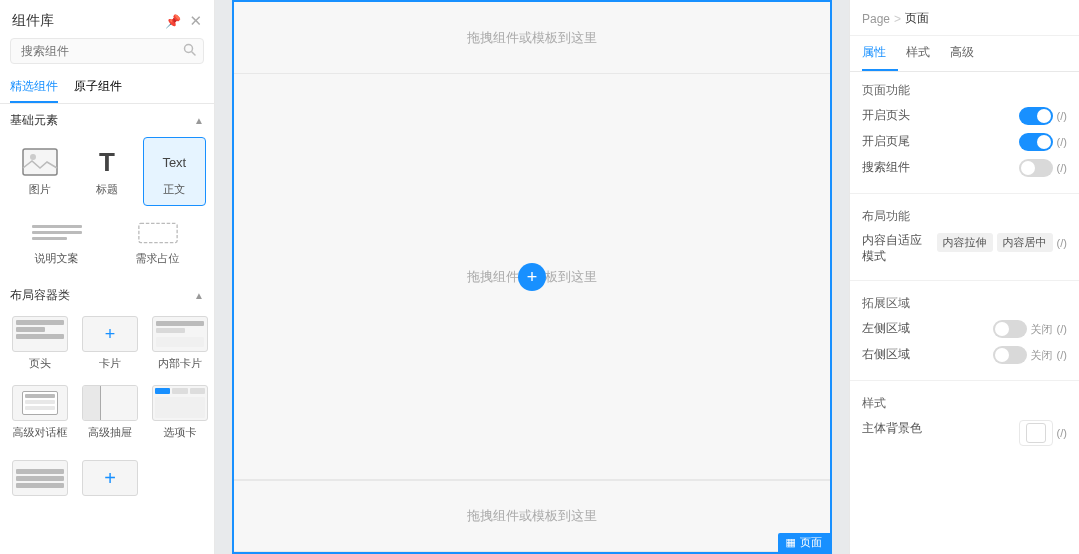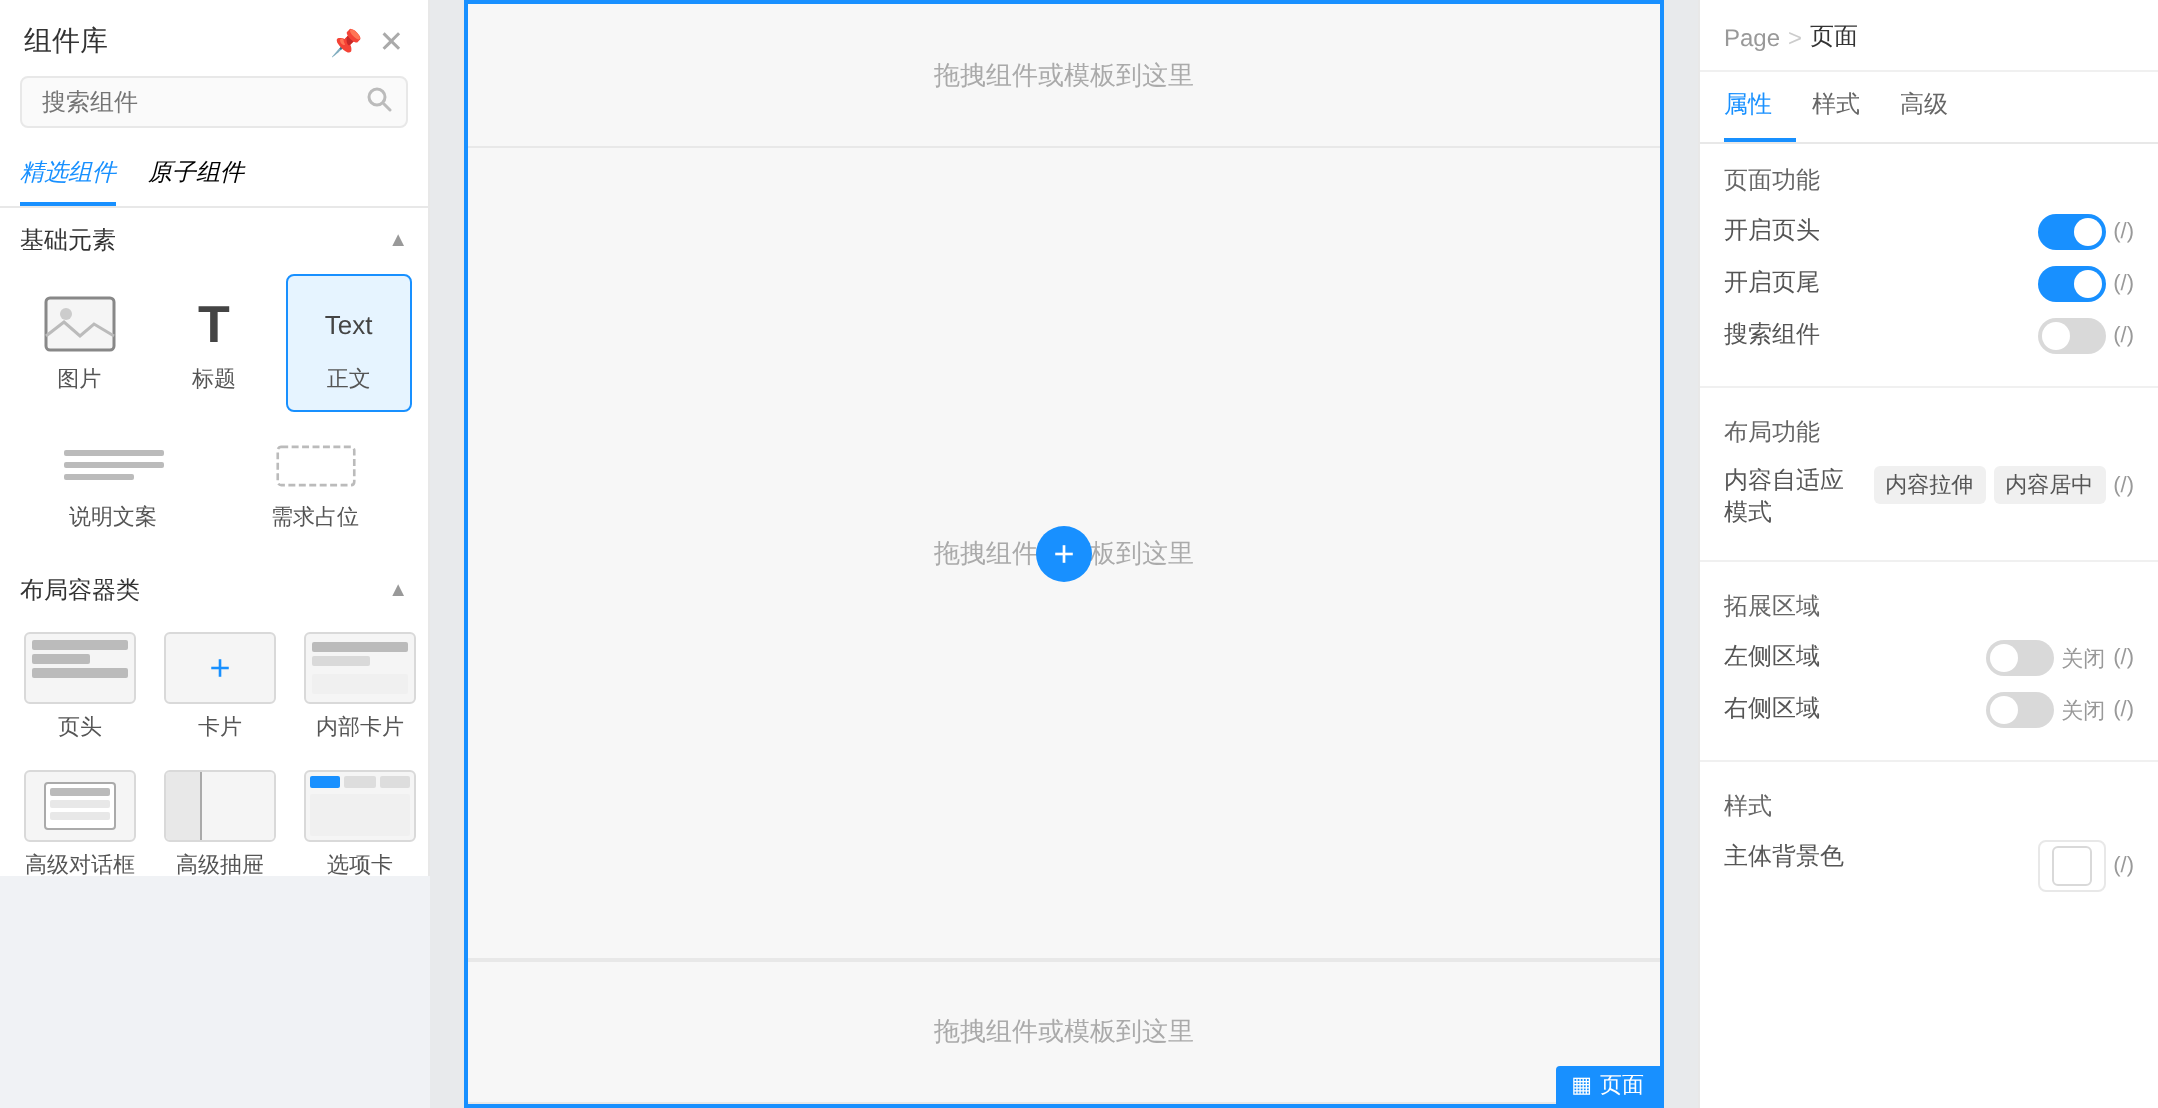--- a/index.html
+++ b/index.html
@@ -6,21 +6,21 @@
     body { font-family: -apple-system, BlinkMacSystemFont, 'PingFang SC', 'Microsoft YaHei', sans-serif; font-size: 12px; background: #f0f2f5; display: flex; height: 554px; overflow: hidden; }
 
     
     .left-panel {
       width: 215px;
       background: #fff;
       border-right: 1px solid #e8e8e8;
       display: flex;
       flex-direction: column;
       flex-shrink: 0;
-      height: 438px;
+      height: 554px;
       overflow: hidden;
     }
     .panel-header {
       display: flex;
       align-items: center;
       justify-content: space-between;
       padding: 12px 12px 8px 12px;
       font-size: 14px;
       font-weight: 500;
       color: #333;
@@ -52,21 +52,20 @@
       top: 50%;
       transform: translateY(-50%);
       color: #bbb;
       font-size: 13px;
     }
     .tab-row {
       display: flex;
       border-bottom: 1px solid #e8e8e8;
       padding: 0 10px;
       gap: 16px;
-      font-style: italic;
     }
     .tab-item {
       padding: 6px 0;
       font-size: 12px;
       color: #000000;
       cursor: pointer;
       border-bottom: 2px solid transparent;
     }
     .tab-item.active {
       color: #1890ff;

